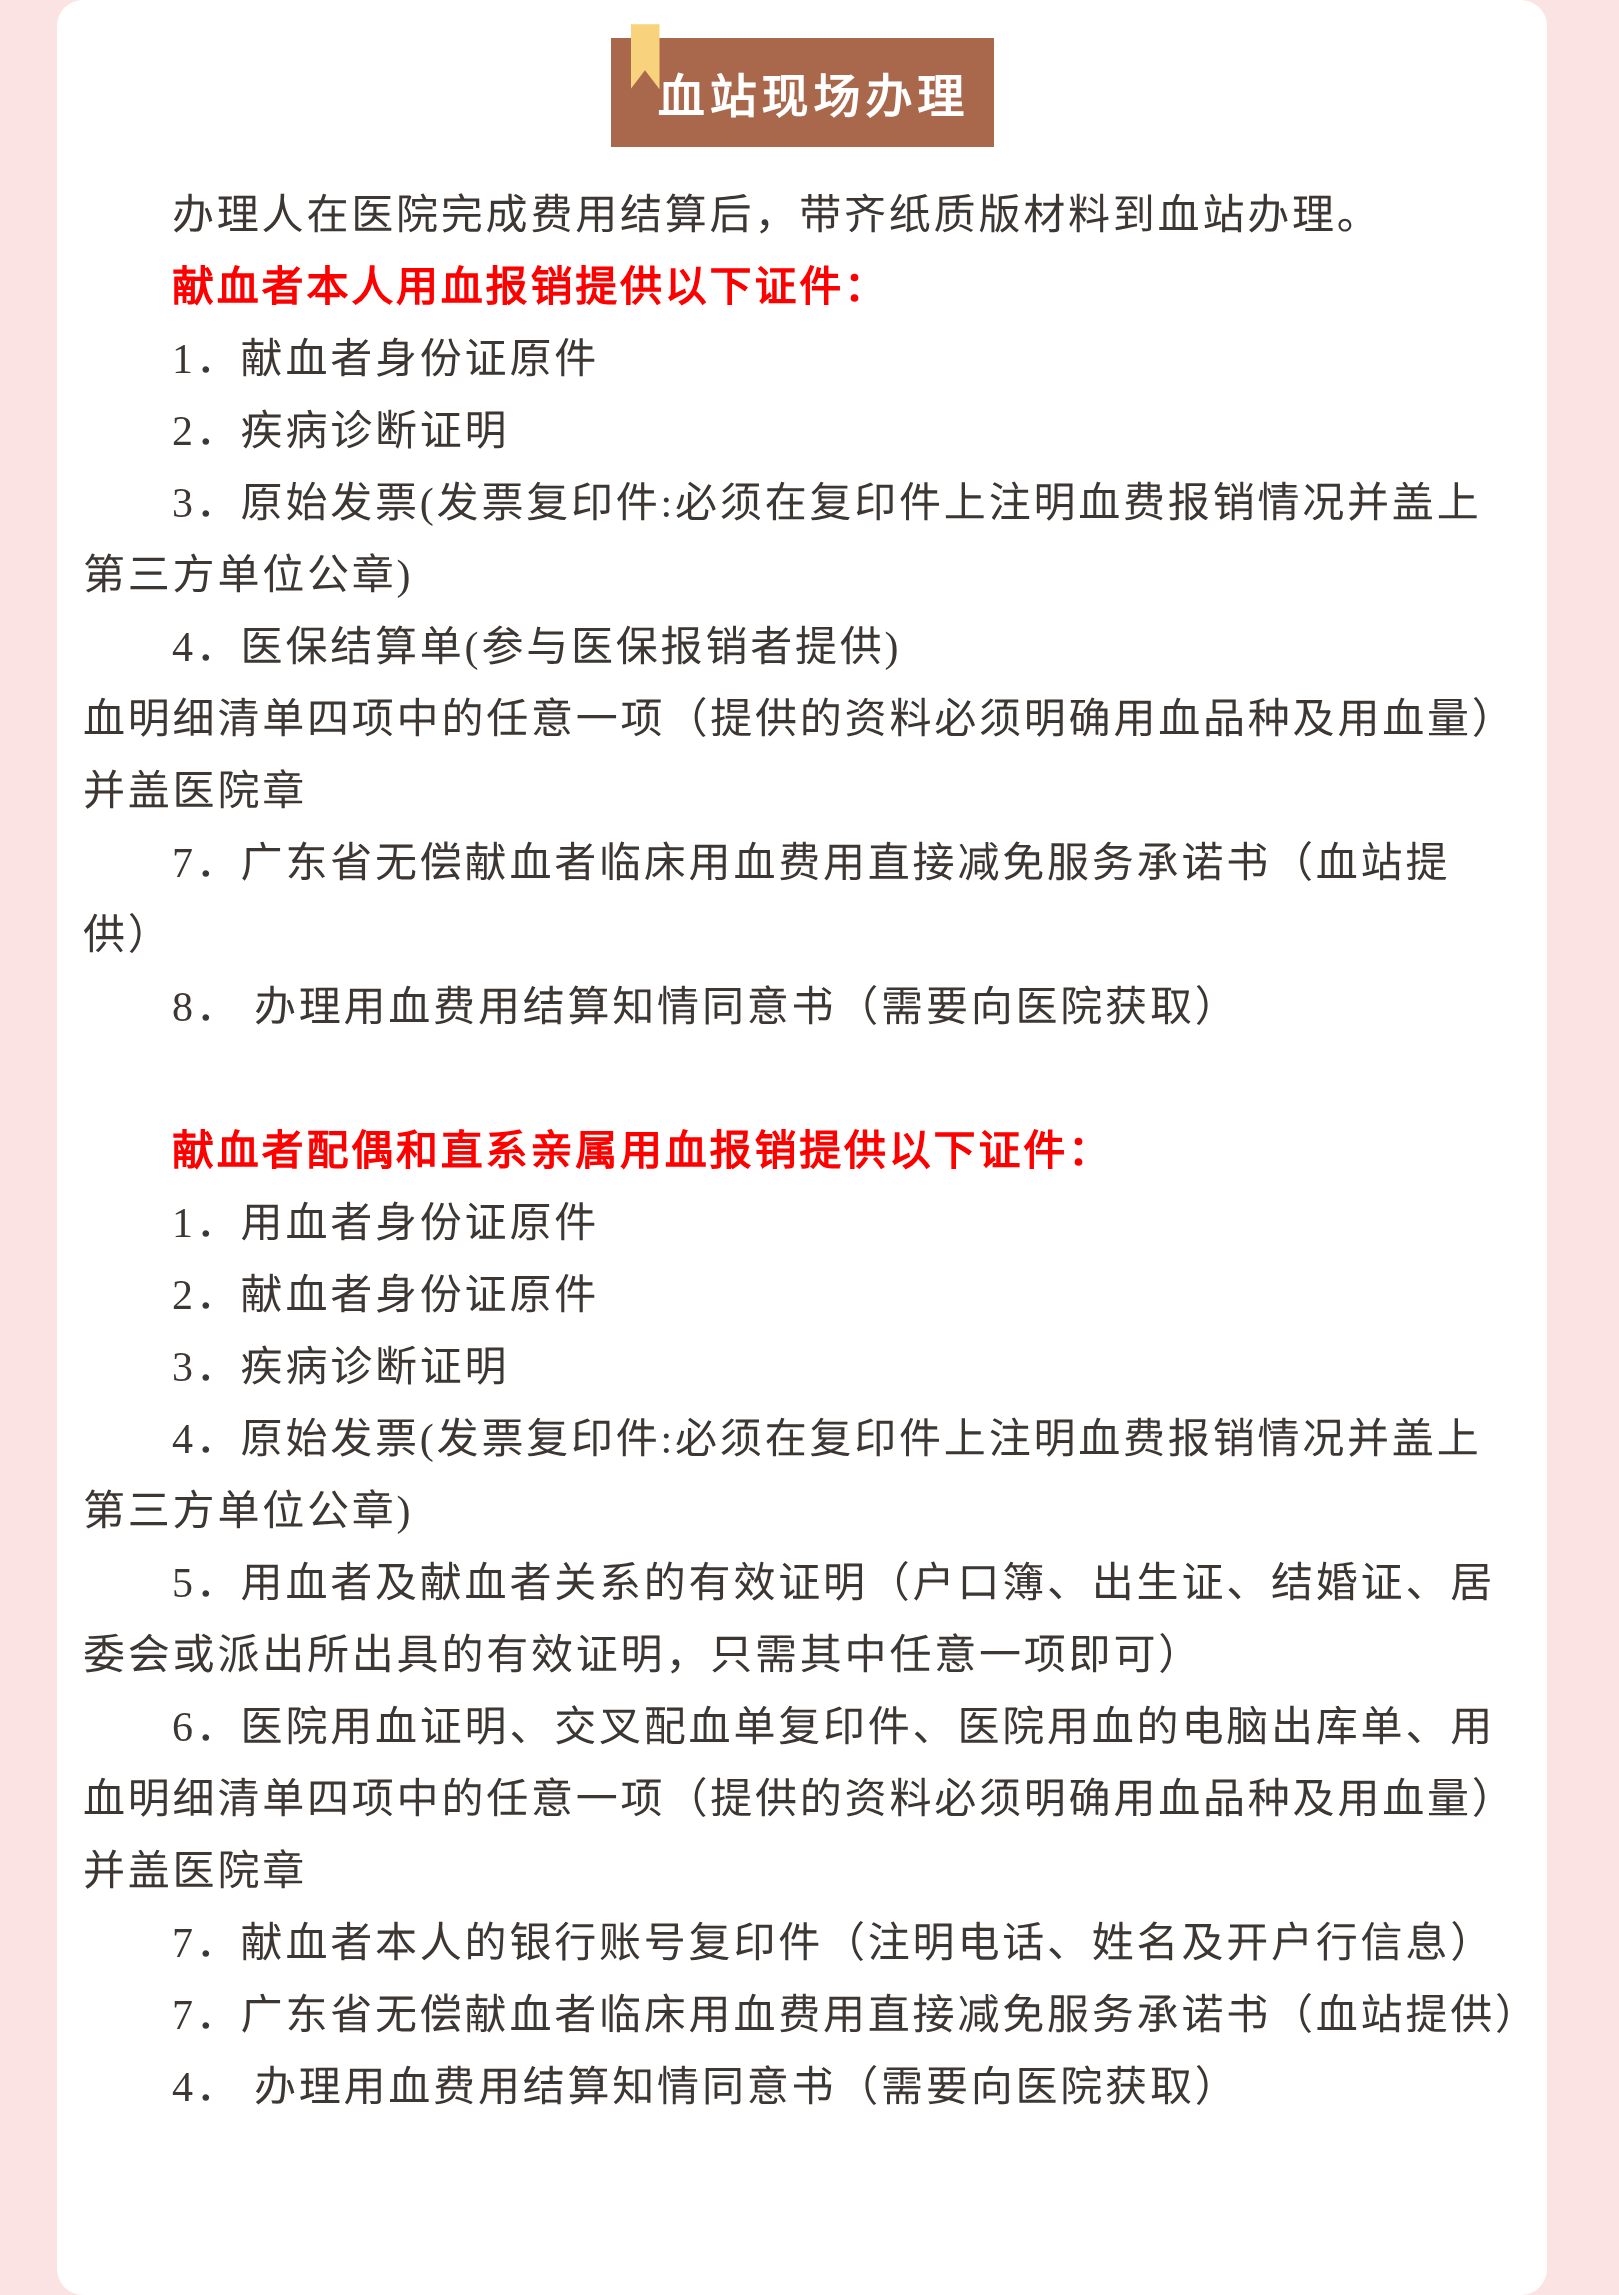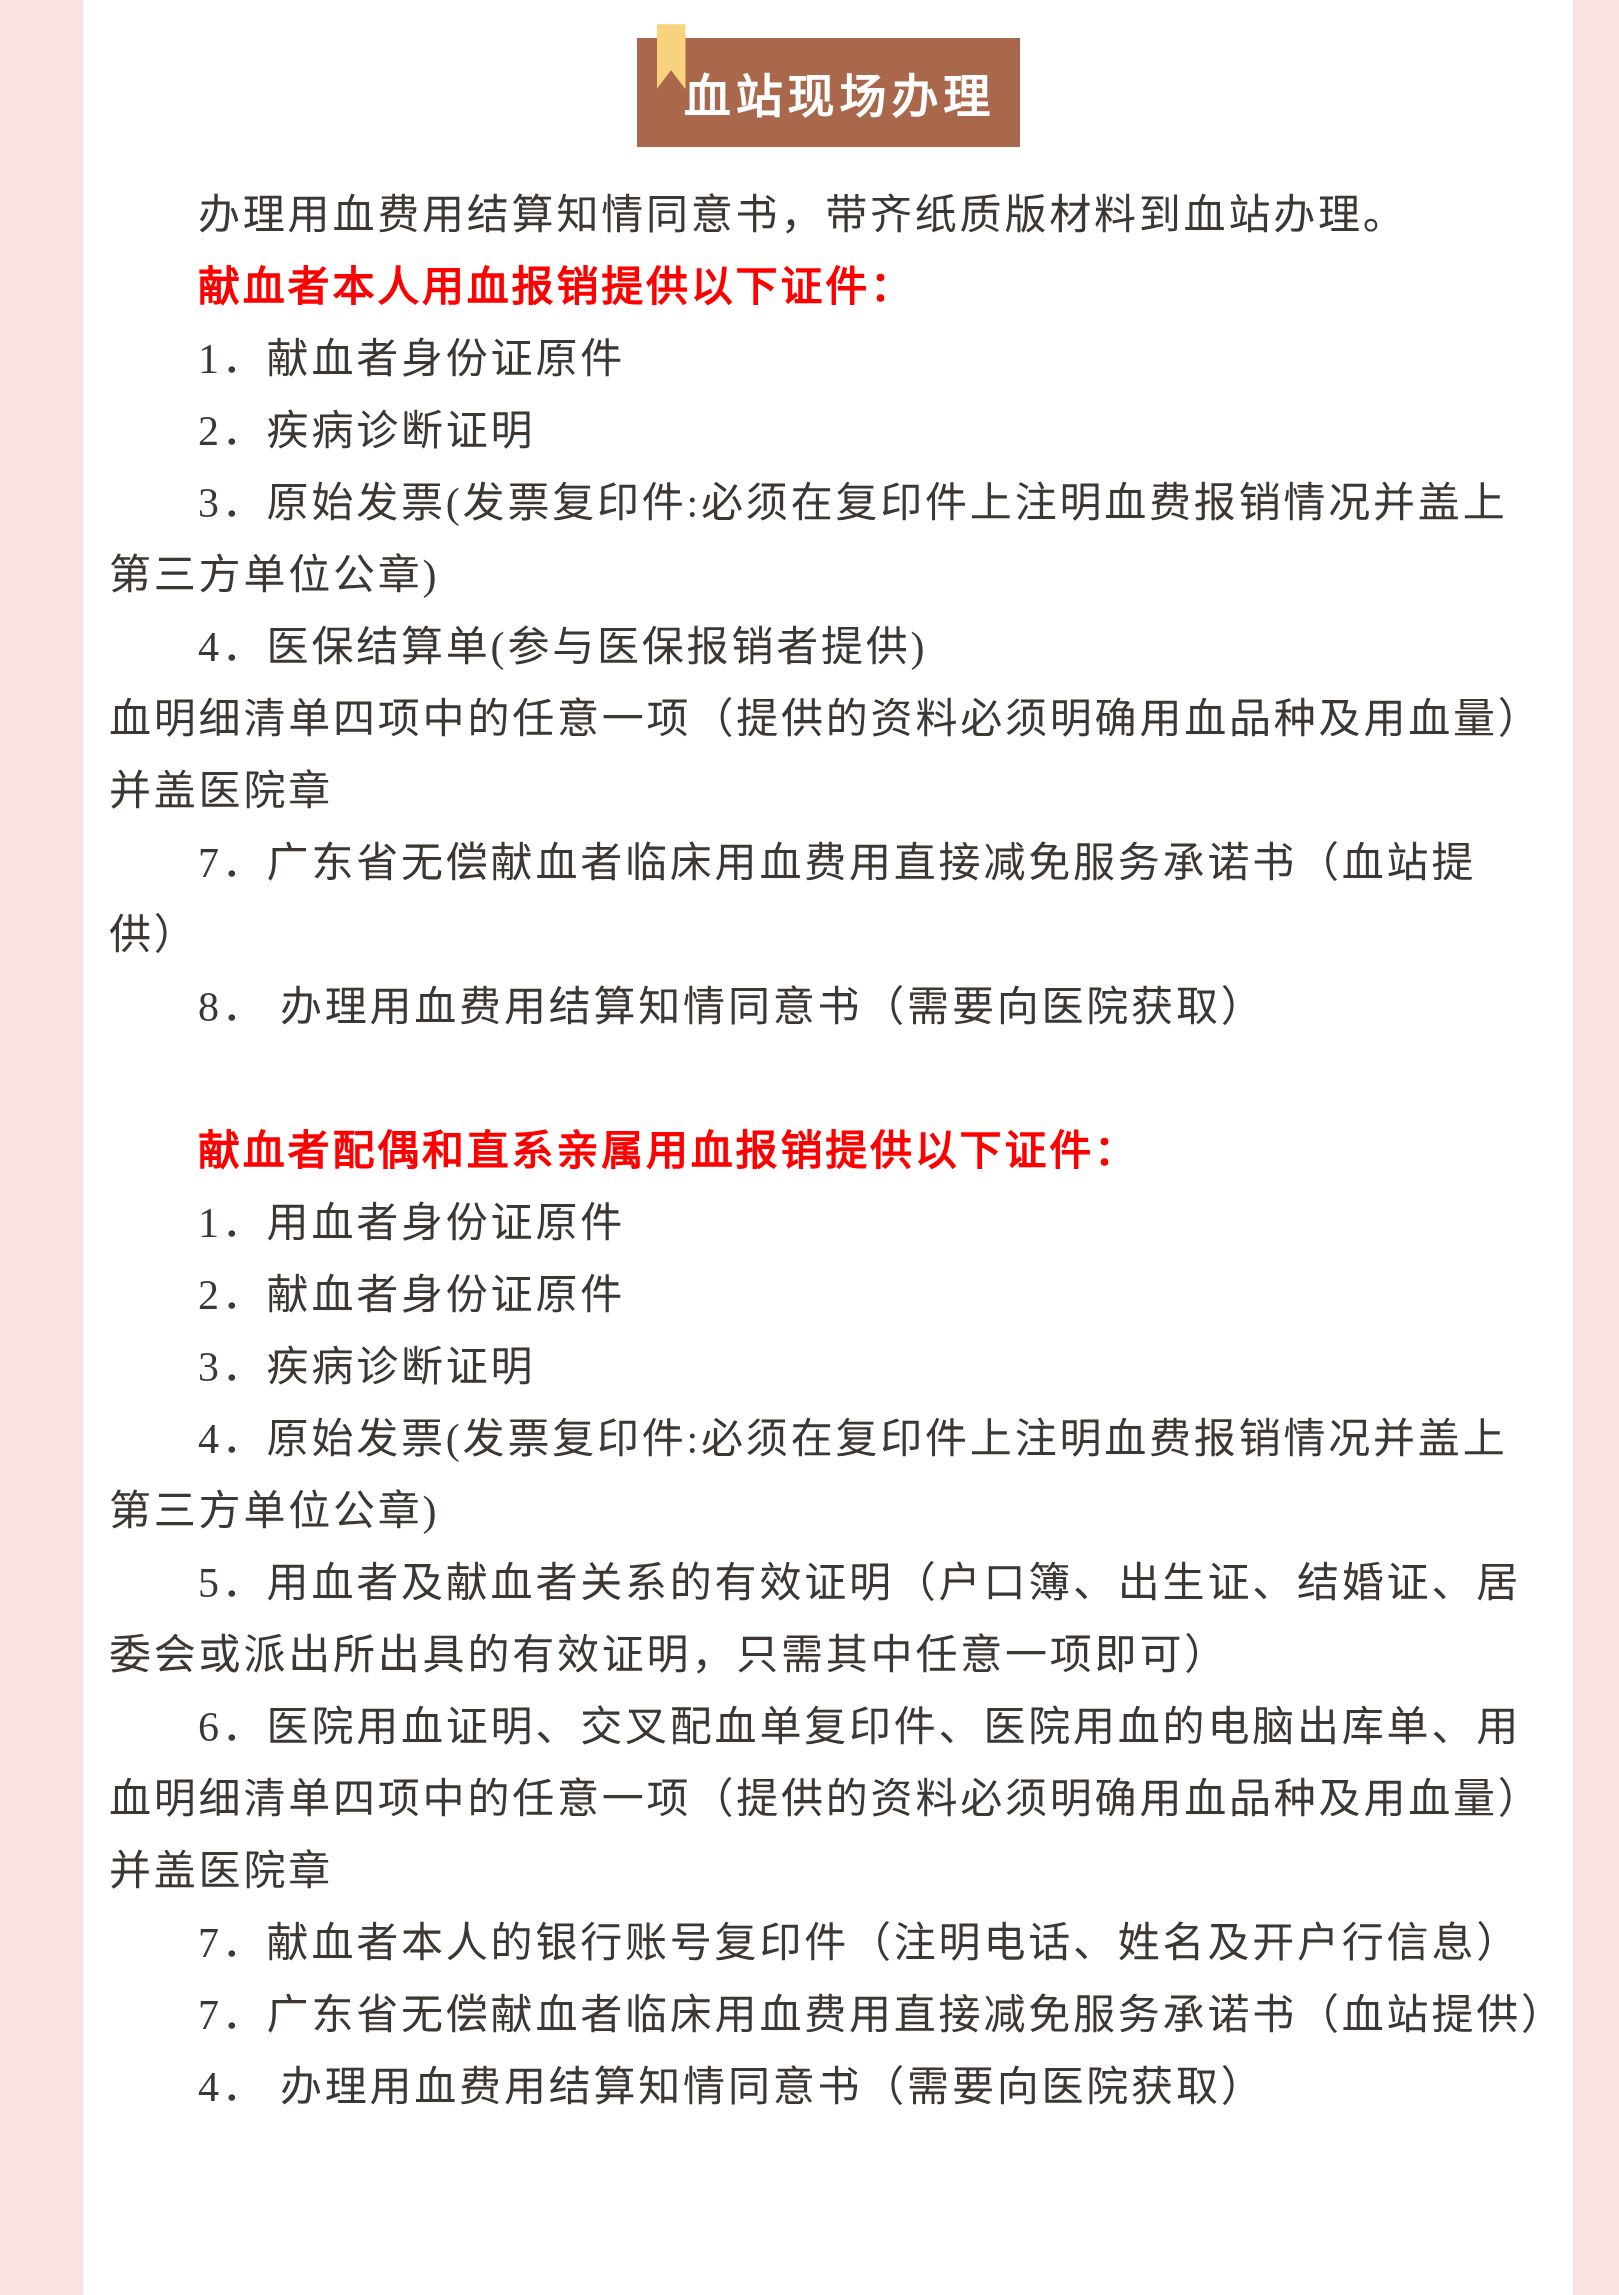--- a/index.html
+++ b/index.html
@@ -15,23 +15,24 @@
   html,body{width:1620px;}
   body{
     height:2295px;
     background:var(--page-bg);
     position:relative;
     font-family:"Liberation Serif","DejaVu Serif",serif;
     overflow:hidden;
   }
   .card{
     position:absolute;
-    left:83px; top:0;
+    left:57px; top:0;
     width:1490px; height:2295px;
     background:var(--card-bg);
+    border-radius:26px;
   }
   
   .badge{
     position:relative;
     width:383px; height:109px;
     margin:38px auto 0 auto;
     background:var(--badge-bg);
     display:flex; align-items:center; justify-content:center;
   }
   .ribbon{
@@ -69,21 +70,21 @@
 <body>
 
 <div class="card">
 
   <div class="badge">
     <span class="ribbon"></span>
     <span class="badge-label">血站现场办理</span>
   </div>
 
   <div class="doc">
-    <div class="line indent">办理用血费用结算知情同意书，带齐纸质版材料到血站办理。</div>
+    <div class="line indent">办理人在医院完成费用结算后，带齐纸质版材料到血站办理。</div>
     <div id="sections">
         <div class="line indent heading">献血者本人用血报销提供以下证件：</div>
         <div class="item">
           <div class="line indent">1．献血者身份证原件</div>
         </div>
         <div class="item">
           <div class="line indent">2．疾病诊断证明</div>
         </div>
         <div class="item">
           <div class="line indent">3．原始发票(发票复印件:必须在复印件上注明血费报销情况并盖上</div>

